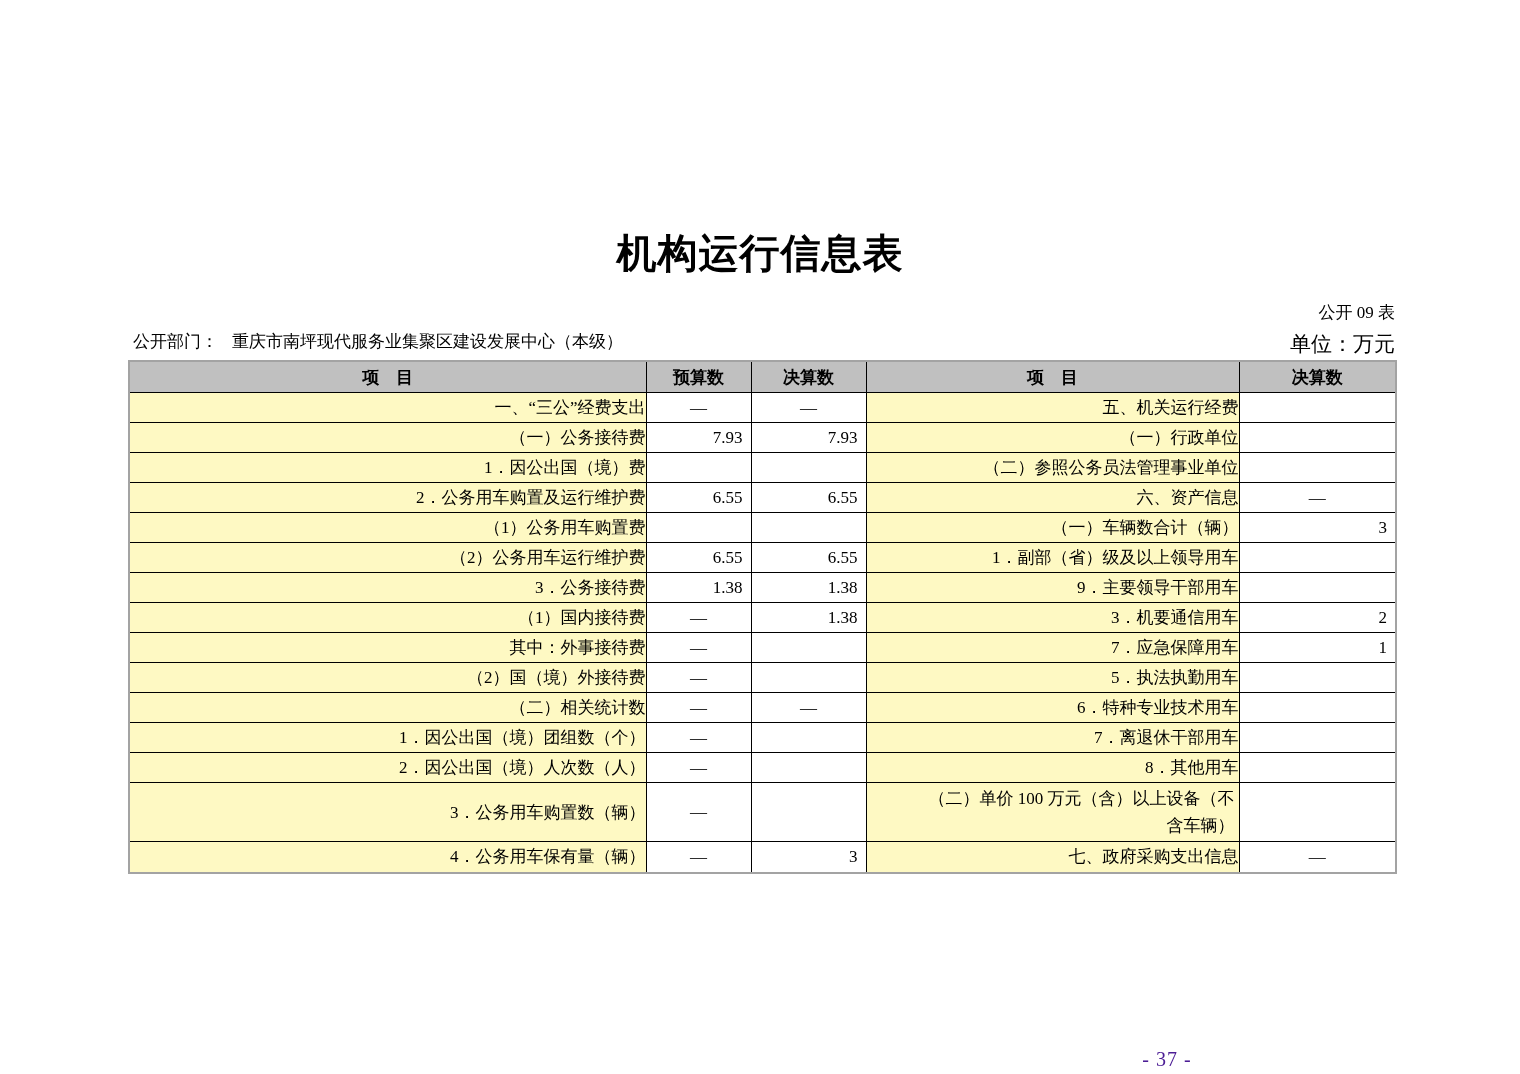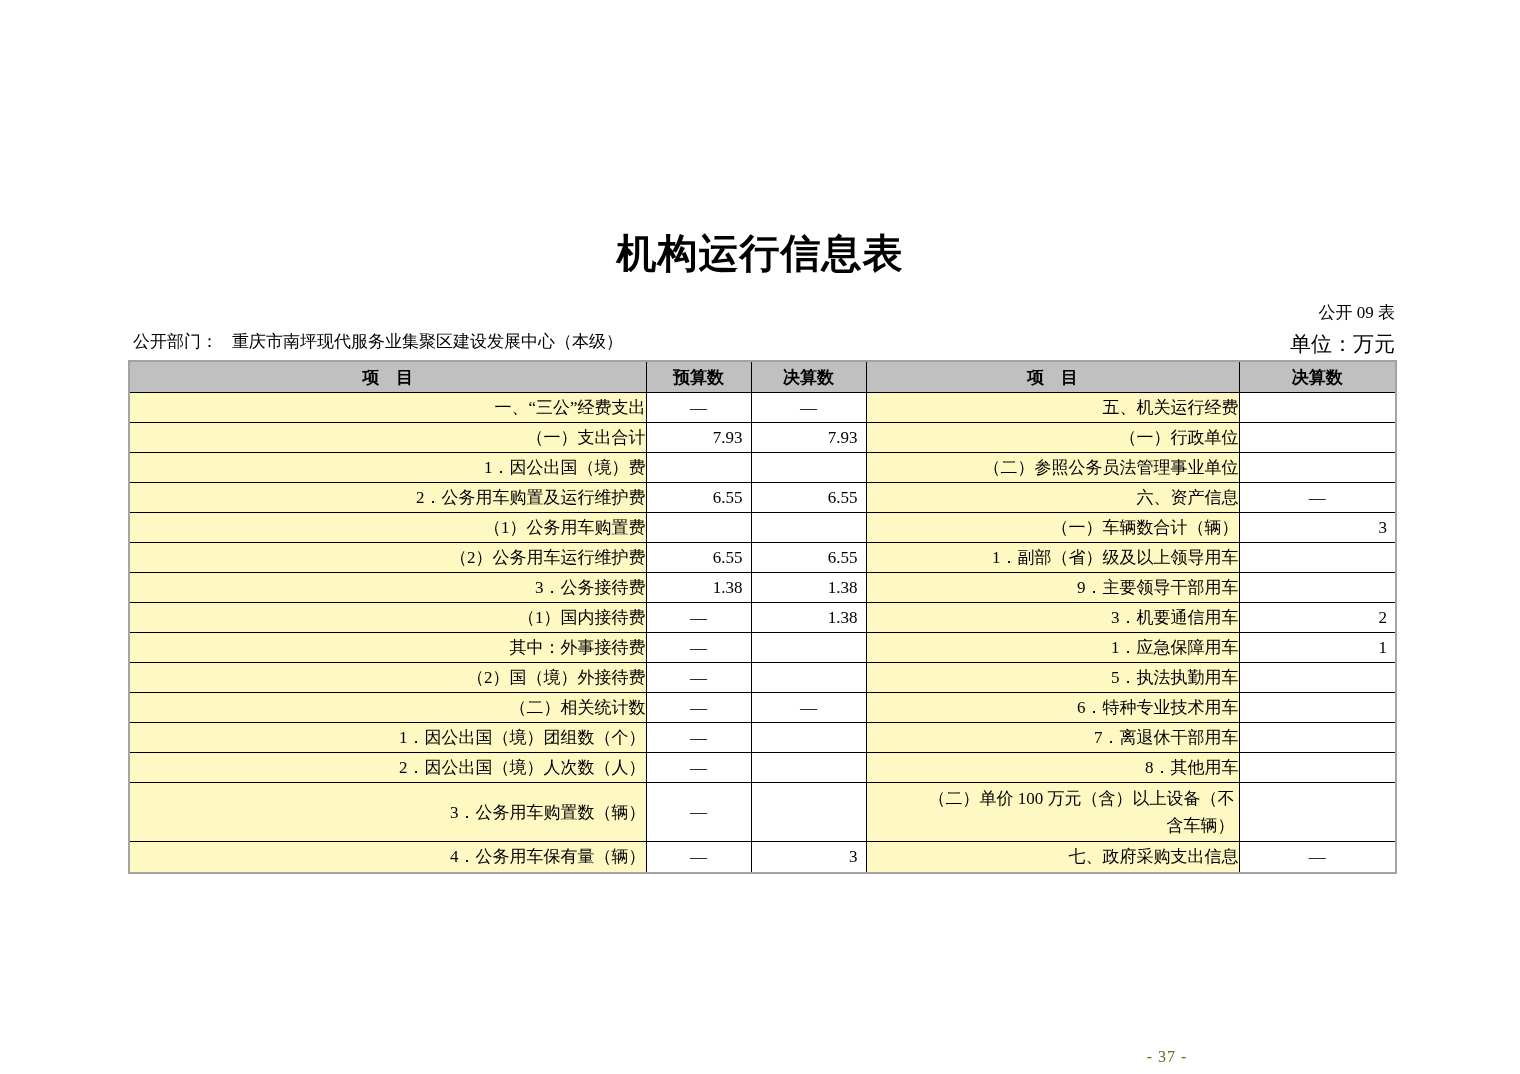--- a/index.html
+++ b/index.html
@@ -28,21 +28,21 @@
   td.num{text-align:right;padding-right:8px;}
   td.dash{text-align:center;}
   .i0{padding-left:5px;}
   .i1{padding-left:32px;}
   .i2{padding-left:45px;}
   .i3{padding-left:58px;}
   .i4{padding-left:103px;}
   td.wrap-cell{white-space:normal;padding-left:23px;padding-right:4px;
     text-indent:25px;line-height:27px;}
   .page-num{position:absolute;top:1028px;left:1127px;width:80px;text-align:center;
-    font-size:16px;color:#4d7c0f;letter-spacing:1px;}
+    font-size:20px;color:#4c1d95;letter-spacing:1px;}
 </style>
 </head>
 <body>
 
 <div class="page">
 
   <div class="doc-title">机构运行信息表</div>
 
   <div class="table-code">公开 09 表</div>
 
@@ -70,21 +70,21 @@
     </tr>
 
     <tr>
       <td class="label i0">一、“三公”经费支出</td>
       <td class="val dash">—</td>
       <td class="val dash">—</td>
       <td class="label i0">五、机关运行经费</td>
       <td class="val"></td>
     </tr>
     <tr>
-      <td class="label i1">（一）支出合计</td>
+      <td class="label i1">（一）公务接待费</td>
       <td class="val num">7.93</td>
       <td class="val num">7.93</td>
       <td class="label i1">（一）行政单位</td>
       <td class="val"></td>
     </tr>
     <tr>
       <td class="label i2">1．因公出国（境）费</td>
       <td class="val"></td>
       <td class="val"></td>
       <td class="label i1">（二）参照公务员法管理事业单位</td>
@@ -122,21 +122,21 @@
       <td class="label i3">（1）国内接待费</td>
       <td class="val dash">—</td>
       <td class="val num">1.38</td>
       <td class="label i2">3．机要通信用车</td>
       <td class="val num">2</td>
     </tr>
     <tr>
       <td class="label i4">其中：外事接待费</td>
       <td class="val dash">—</td>
       <td class="val"></td>
-      <td class="label i2">1．应急保障用车</td>
+      <td class="label i2">7．应急保障用车</td>
       <td class="val num">1</td>
     </tr>
     <tr>
       <td class="label i3">（2）国（境）外接待费</td>
       <td class="val dash">—</td>
       <td class="val"></td>
       <td class="label i2">5．执法执勤用车</td>
       <td class="val"></td>
     </tr>
     <tr>

